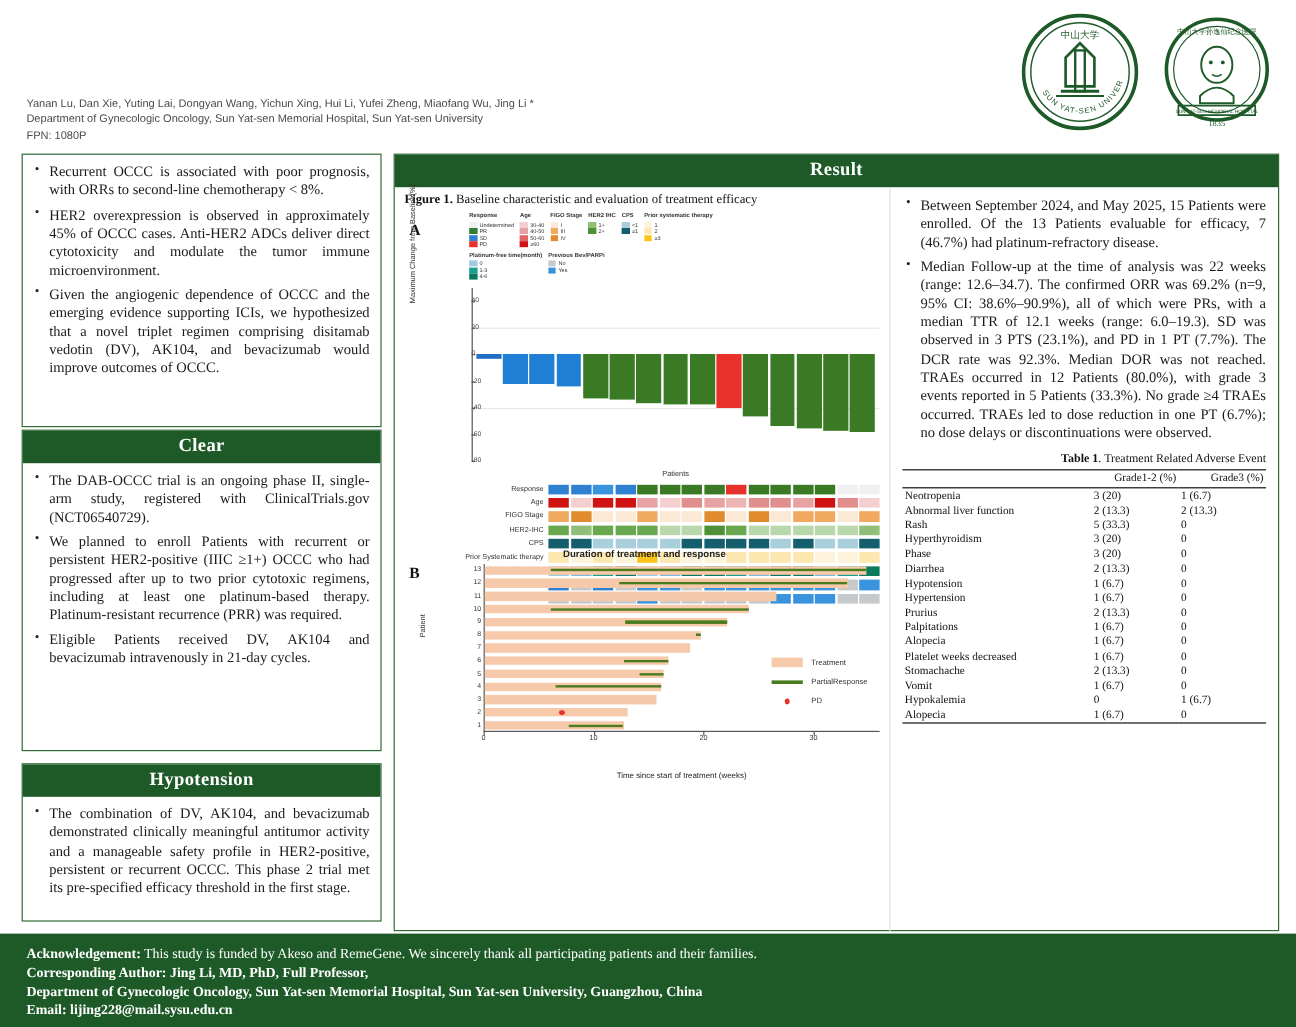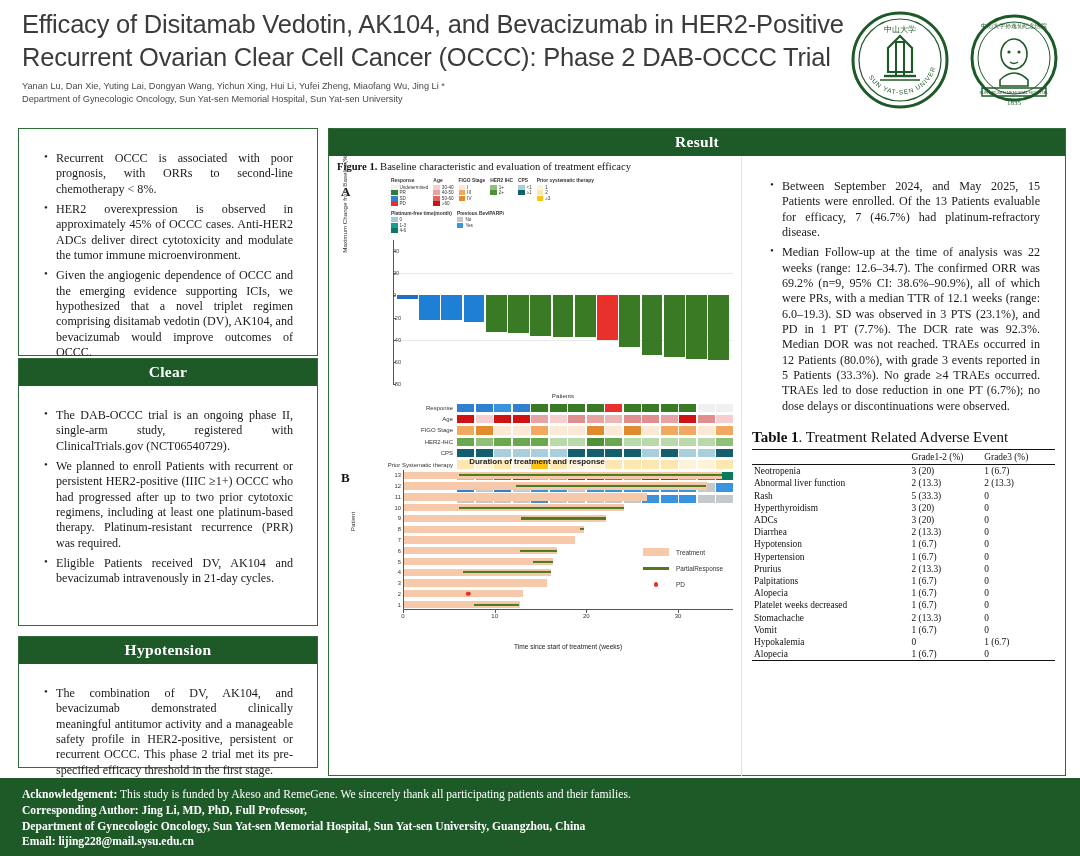--- a/index.html
+++ b/index.html
@@ -30,21 +30,21 @@
   .seal svg { display:block; }
   
   .panel { position:absolute; border:1.4px solid #2f6b36; background:#fff; }
   .panel-head {
     background:#1e5a28; color:#ffffff;
     font-family:"Liberation Serif", serif; font-weight:700;
     font-size:15.5px; text-align:center; padding:4px 0 5px;
     letter-spacing:0.3px;
   }
   .panel-body { padding:7px 9px 7px 7px; }
-  ul.bullets { margin:15px; padding:0; list-style:none; }
+  ul.bullets { margin:0; padding:0; list-style:none; }
   ul.bullets li {
     position:relative; padding-left:15px; margin-bottom:5px;
     font-size:12.1px; line-height:1.27; text-align:justify;
     text-justify:inter-word; color:#1a1a1a;
   }
   ul.bullets li:last-child { margin-bottom:0; }
   ul.bullets li::before {
     content:"\2022"; position:absolute; left:3px; top:-1px;
     font-size:11px; color:#222;
   }
@@ -109,47 +109,47 @@
   .sw-xtitle { position:absolute; left:68px; right:6px; bottom:-2px; text-align:center; font-family:"Liberation Sans", sans-serif; font-size:6.6px; color:#222; }
   .sw-legend { position:absolute; right:10px; top:78px; font-family:"Liberation Sans", sans-serif; }
   .sw-legend .li { display:flex; align-items:center; gap:7px; margin-bottom:9px; }
   .sw-legend .lab { font-size:6.4px; color:#333; }
   .k-treat { width:26px; height:8px; background:#f6c9ab; }
   .k-resp { width:26px; height:2.2px; background:#4a7c1f; }
   .k-pd { width:26px; display:flex; justify-content:center; }
   .k-pd i { width:4.4px; height:4.4px; border-radius:50%; background:#e8312a; display:block; }
   
   .res-bullets li { font-size:11.5px; line-height:1.29; margin-bottom:6px; }
-  .tbl-title { font-size:15px; margin:9px 0 3px; }
+  .tbl-title { font-size:10px; margin:9px 0 3px;text-align:right; }
   .tbl-title b { font-weight:700; }
   table.ae { width:100%; border-collapse:collapse; font-size:9.4px; }
   table.ae th, table.ae td { padding:1.1px 2px; text-align:left; font-weight:400; }
   table.ae thead th { text-align:left; }
-  table.ae thead tr th { border-top:1.6px solid #111; border-bottom:1px solid #111; padding:2px 2px; }
+  table.ae thead tr th { border-top:1.6px solid #111; border-bottom:1px solid #111; padding:2px 2px;text-align:right; }
   table.ae tbody tr:last-child td { border-bottom:1.6px solid #111; }
   .col-ev { width:52%; }
   .col-g { width:24%; }
   
   .footer {
     position:absolute; left:0; bottom:0; width:1080px; height:78px;
     background:#1e5a28; color:#ffffff; padding:9px 0 0 22px;
     font-size:11.6px; line-height:1.36;
   }
   .footer b { font-weight:700;text-align:center; }
   .footer .l1 { font-weight:400; }
   .footer .bold-line { font-weight:700; }
 </style>
 </head>
 <body>
 
 <div class="header">
-  <div class="title">Efficacy of Disitamab Vedotin, AK104, and Bevacizumab in HER2-Positive Recurrent Ovarian Clear Cell Cancer (OCCC): Phase 2 DAB-OCCC Trial</div>
   <div class="authors">
     <div>Yanan Lu, Dan Xie, Yuting Lai, Dongyan Wang, Yichun Xing, Hui Li, Yufei Zheng, Miaofang Wu, Jing Li *</div>
     <div>Department of Gynecologic Oncology, Sun Yat-sen Memorial Hospital, Sun Yat-sen University</div>
+    <div>FPN: 1080P</div>
   </div>
   <div class="logos">
     <div class="seal" style="left:0px;">
       <svg width="100" height="100" viewBox="0 0 100 100">
         <circle cx="50" cy="50" r="47" fill="none" stroke="#1e5a28" stroke-width="3"></circle>
         <circle cx="50" cy="50" r="41" fill="none" stroke="#1e5a28" stroke-width="1.2"></circle>
         <path d="M50 26 L62 38 L62 62 L38 62 L38 38 Z" fill="none" stroke="#1e5a28" stroke-width="2.2"></path>
         <rect x="46" y="32" width="8" height="34" fill="none" stroke="#1e5a28" stroke-width="2"></rect>
         <path d="M34 66 L66 66" stroke="#1e5a28" stroke-width="2.4"></path>
         <path d="M30 70 L70 70" stroke="#1e5a28" stroke-width="1.6"></path>
@@ -734,21 +734,21 @@
               <td>Rash</td>
               <td>5 (33.3)</td>
               <td>0</td>
             </tr>
             <tr>
               <td>Hyperthyroidism</td>
               <td>3 (20)</td>
               <td>0</td>
             </tr>
             <tr>
-              <td>ADCs</td>
+              <td>Phase</td>
               <td>3 (20)</td>
               <td>0</td>
             </tr>
             <tr>
               <td>Diarrhea</td>
               <td>2 (13.3)</td>
               <td>0</td>
             </tr>
             <tr>
               <td>Hypotension</td>

